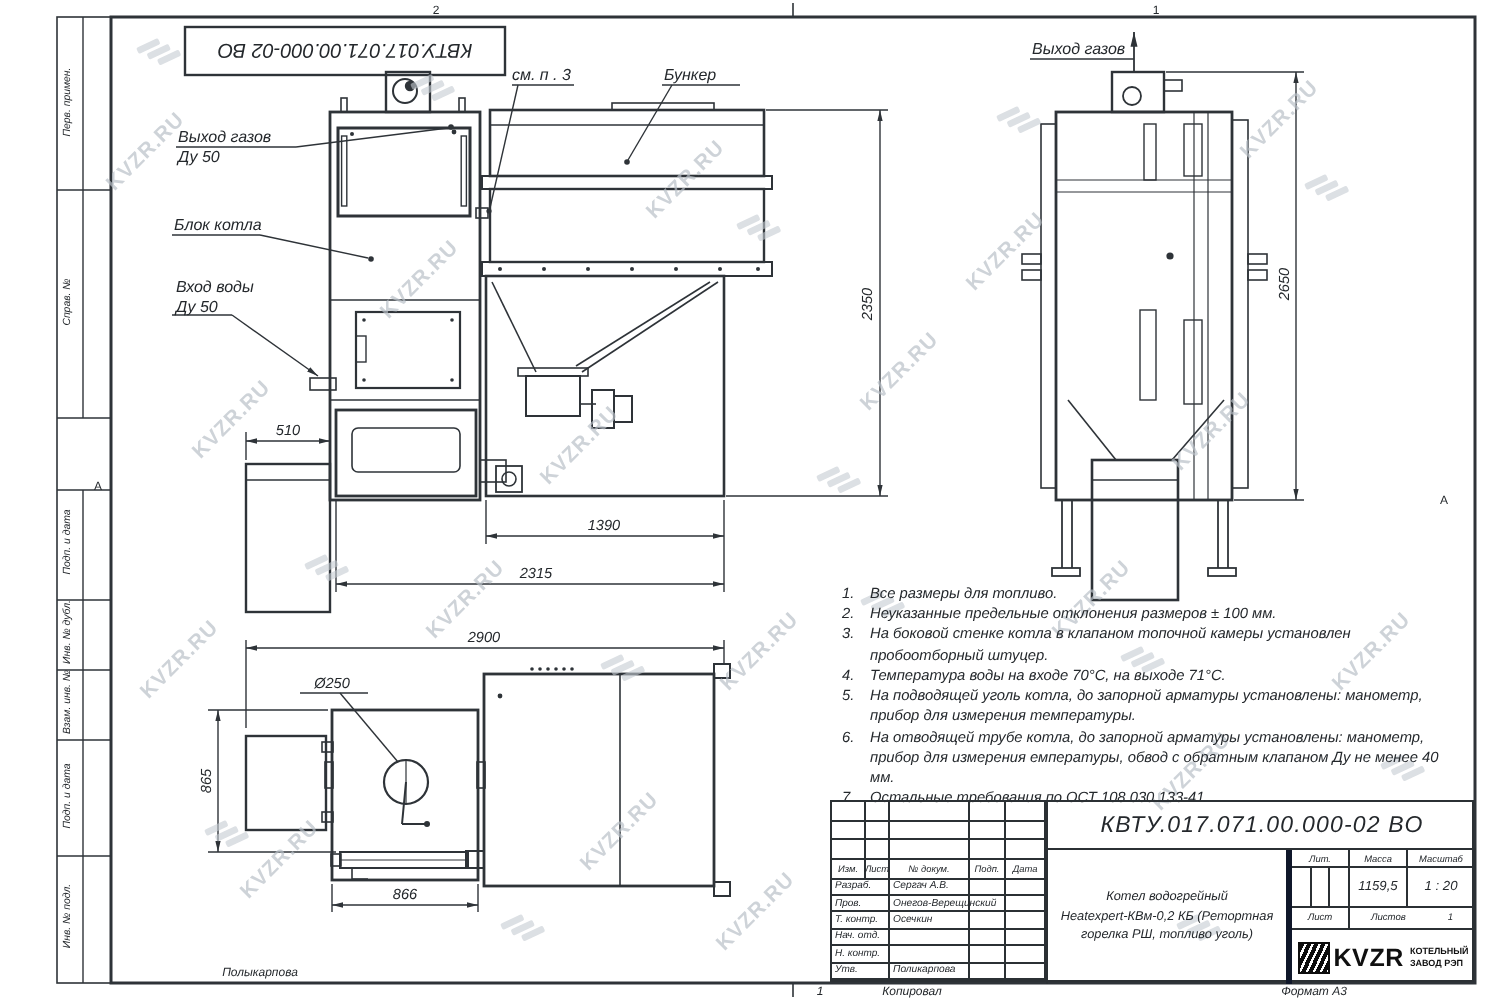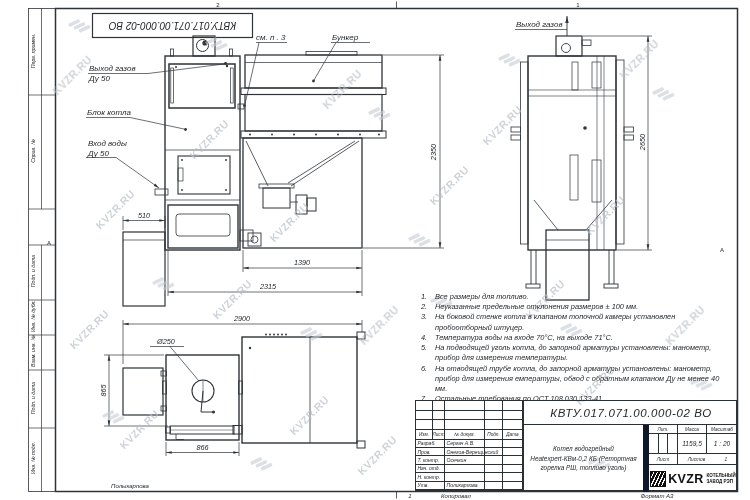--- a/index.html
+++ b/index.html
@@ -26,21 +26,21 @@
   .c.name{white-space:nowrap;padding-left:1.5px;font-size:5.1px;}
   .tb-docnum{position:absolute;left:107px;top:0;width:215px;height:24px;
              border-left:1px solid #2b3034;border-bottom:1px solid #2b3034;
              display:flex;align-items:center;justify-content:center;
              font-size:11.5px;letter-spacing:.6px;}
   .tb-product{position:absolute;left:107px;top:24px;width:120px;height:67px;
               border-left:1px solid #2b3034;display:flex;flex-direction:column;
               align-items:center;justify-content:center;text-align:center;
               font-size:6.4px;line-height:1.55;}
   .tb-right{position:absolute;left:227px;top:24px;width:95px;height:67px;
-            border-left:6px solid #0f172a;display:flex;flex-direction:column;}
+            border-left:3px solid #0f172a;display:flex;flex-direction:column;}
   .tbr-head{display:flex;height:9px;font-size:4.7px;}
   .tbr-head>div{flex:none;border-right:.7px solid #2b3034;border-bottom:.7px solid #2b3034;
                 display:flex;align-items:center;justify-content:center;}
   .tbr-vals{display:flex;height:20px;font-size:6.6px;}
   .tbr-vals .lit{flex:none;width:29px;display:flex;border-right:.7px solid #2b3034;border-bottom:.7px solid #2b3034;}
   .tbr-vals .lit>div{flex:1;border-right:.6px solid #2b3034;}
   .tbr-vals .lit>div:last-child{border-right:none;}
   .tbr-vals .v{display:flex;align-items:center;justify-content:center;
                border-right:.7px solid #2b3034;border-bottom:.7px solid #2b3034;}
   .tbr-sheet{display:flex;height:11px;font-size:4.8px;}

